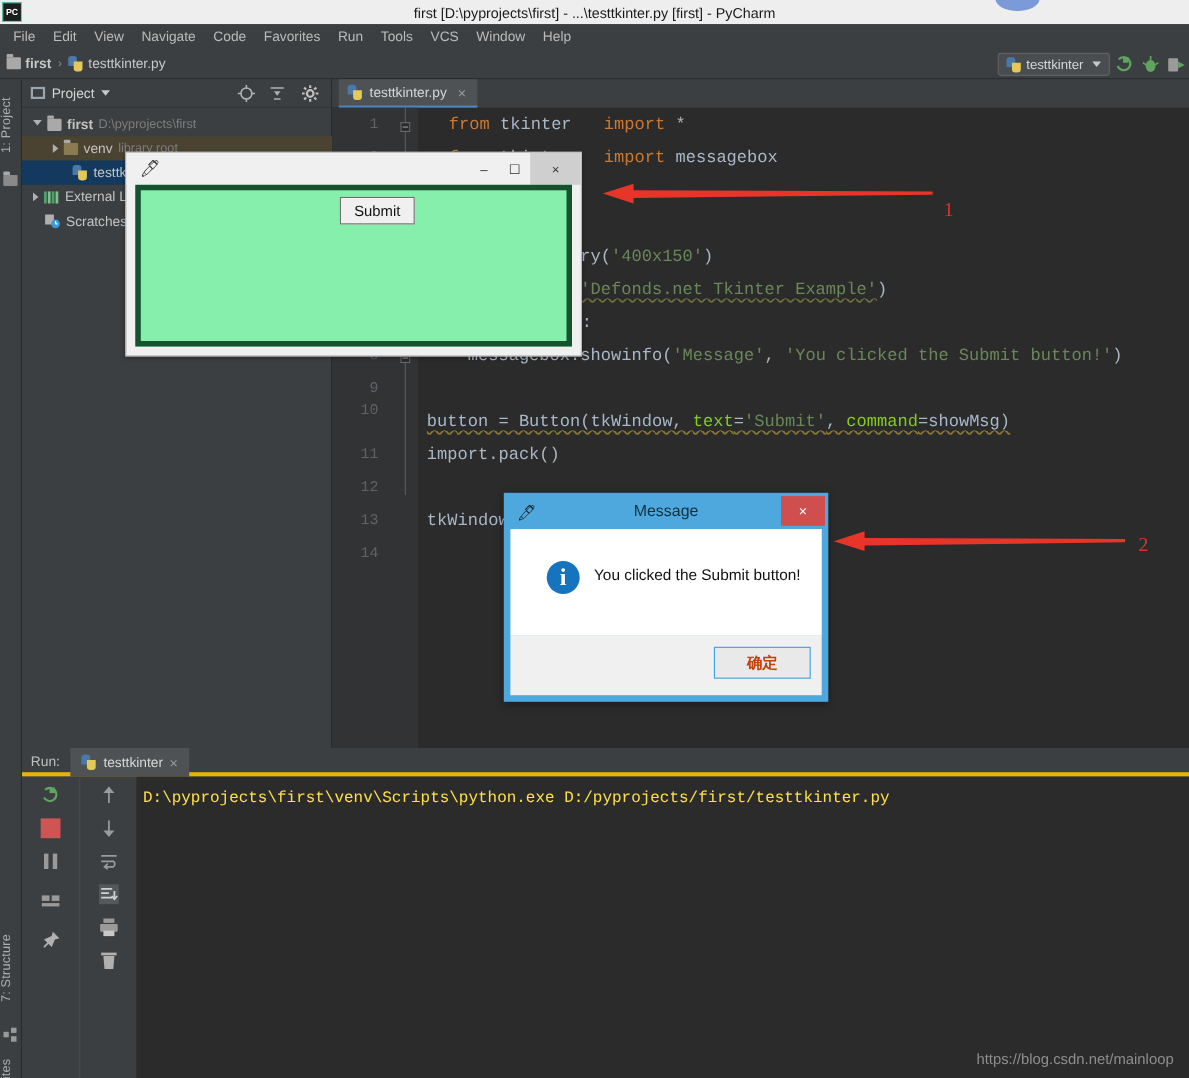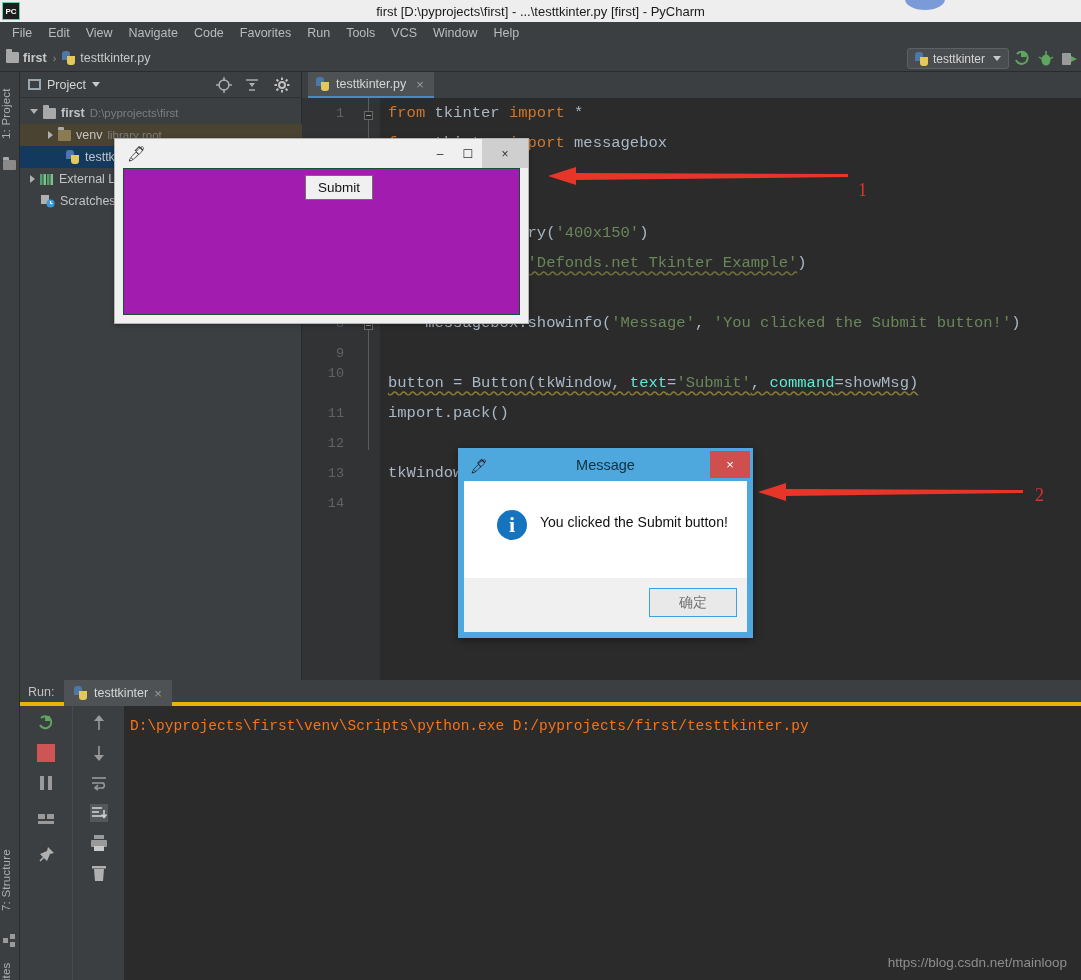--- a/index.html
+++ b/index.html
@@ -154,23 +154,23 @@
     content:""; position:absolute; left:1px; top:3px; width:5px; height:1px; background:#9a9a9a;
   }
   .foldline { position:absolute; left:66px; width:1px; background:#5c5c5c; }
 
   .code {
     position: absolute; left: 78px; top: 0; width: 701px; height: 582px;
     font-family: "Liberation Mono", monospace; font-size: 15.5px;
     color: #a9b7c6; white-space: pre;
   }
   .cl { position: absolute; left: 8px; height: 30px; line-height: 30px; }
-  .kw  { color: #cc7832; }
+  .kw  { color: #cc7832; margin-left: 20px; }
   .str { color: #6a8759; }
-  .attr{ color: #5eead4; }
+  .attr{ color: #84cc16; }
   .err { text-decoration: underline wavy #8a7a33; text-underline-offset: 3px; }
   .errg{ text-decoration: underline wavy #6f6f3b; text-underline-offset: 3px; }
 
   
   .run-panel {
     position: absolute; left: 20px; top: 680px; width: 1061px; height: 300px;
     background: #3c3f41;
   }
   .run-tabs { height: 26px; position: relative; border-bottom: 4px solid #eab308; }
   .run-label { position: absolute; left: 8px; top: 5px; color: #c0c0c0; font-size: 12.5px; }
@@ -183,21 +183,21 @@
   .run-toolbar {
     position: absolute; left: 0; top: 26px; width: 52px; height: 274px; background: #3c3f41;
   }
   .run-toolbar2 {
     position: absolute; left: 52px; top: 26px; width: 52px; height: 274px;
     background: #3c3f41; border-left: 1px solid #4a4a4a;
   }
   .rt-ico { position: absolute; width: 18px; height: 18px; left: 17px; }
   .console {
     position: absolute; left: 104px; top: 26px; width: 957px; height: 274px;
-    background: #2b2b2b; color: #f97316;
+    background: #2b2b2b; color: #fde047;
     font-family: "Liberation Mono", monospace; font-size: 14.5px;
     padding: 12px 16px 0 6px;
   }
   .watermark {
     position: absolute; right: 14px; bottom: 10px;
     color: #8e8e8e; font-size: 13.5px; font-family: "Liberation Sans", sans-serif;
   }
 
   
   .tkwin {
@@ -213,21 +213,21 @@
   .feather {
     position: absolute; left: 12px; top: 6px; width: 16px; height: 18px;
     font-size: 15px; color: #333; line-height: 18px;
   }
   .tkbtns { position: absolute; right: 0; top: 0; display: flex; height: 29px; }
   .tkbtn { width: 28px; height: 29px; display:flex; align-items:center; justify-content:center;
            color:#333; font-size: 12px; }
   .tkbtn.close { width: 46px; background: #cfcfcf; }
   .tkwin .body {
     position: absolute; left: 8px; top: 29px; right: 8px; bottom: 8px;
-    background: #a21caf; border: 1px solid #14532d;
+    background: #86efac; border: 5px solid #14532d;
   }
   .submit-btn {
     position: absolute; left: 181px; top: 6px;
     padding: 4px 12px; font-size: 13.5px; color: #111;
     background: #f0f0f0; border: 1px solid #707070;
     font-family: "Liberation Sans", sans-serif;
   }
 
   
   .msgdlg {
@@ -259,21 +259,21 @@
     position: absolute; left: 76px; top: 33px; font-size: 14px; color: #101010;
   }
   .msg-footer {
     position: absolute; left: 6px; top: 130px; right: 6px; bottom: 6px;
     background: #f0f0f0;
   }
   .ok-btn {
     position: absolute; right: 10px; top: 10px; width: 88px; height: 29px;
     background: #e9e9e9; border: 1px solid #3f9fe0;
     display: flex; align-items: center; justify-content: center;
-    font-size: 14px; color: #737373;
+    font-size: 14px; color: #c2410c; font-weight: bold;
   }
 
   
   .anno-num { position: absolute; color: #e03030; font-size: 18px;
               font-family: "Liberation Serif", serif; }
   .arrow-svg { position: absolute; }
 </style>
 </head>
 <body>
 

